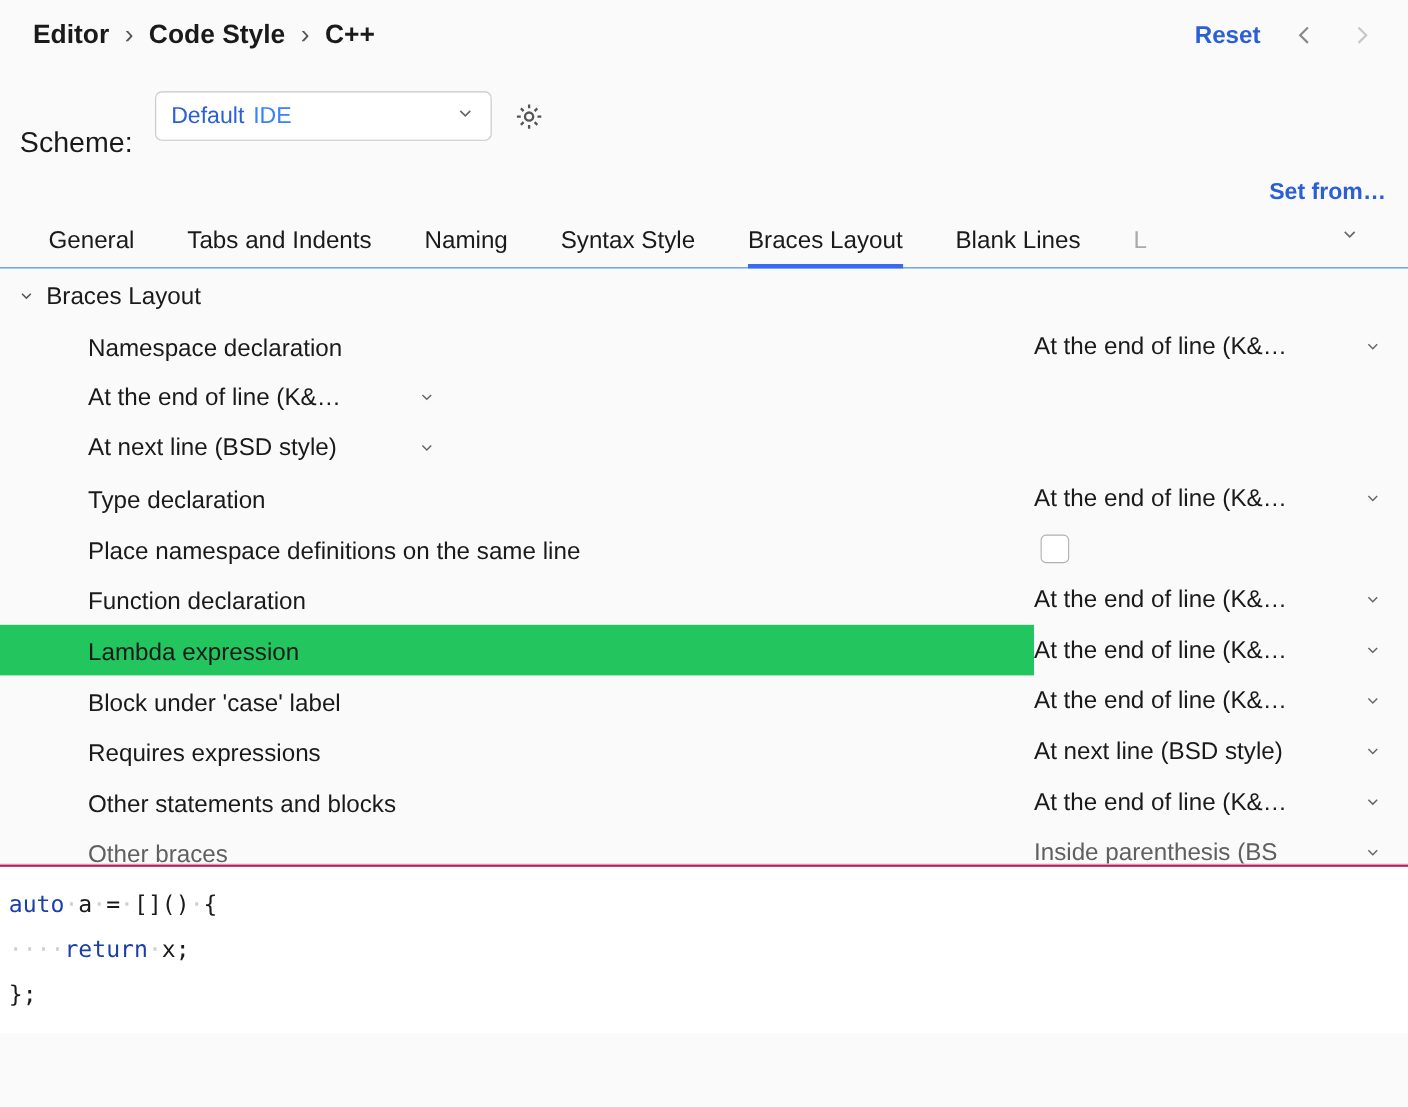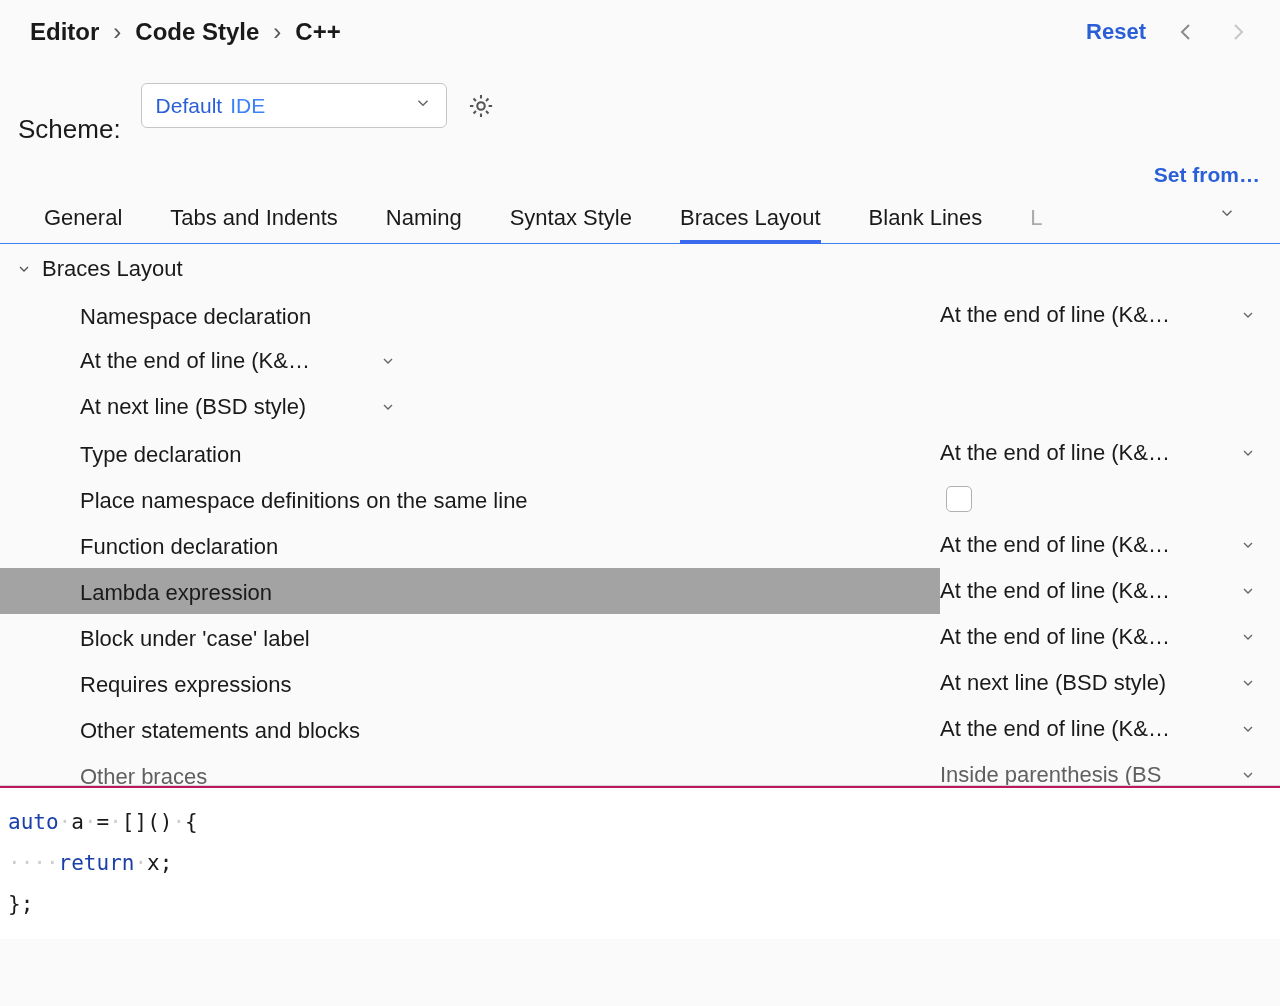--- a/index.html
+++ b/index.html
@@ -130,21 +130,21 @@
   .settings-list {}
   .setting-row {
     display: flex;
     align-items: center;
     justify-content: space-between;
     padding: 8px 0 8px 80px;
     font-size: 22px;
     height: 46px;
   }
   .setting-row.selected .setting-label-wrap {
-    background: #a3a3a3;
+    background: #22c55e;
   }
   .setting-label-wrap {
     flex: 1;
     padding: 8px 0;
     height: 46px;
     display: flex;
     align-items: flex-end;
     margin-left: -80px;
     padding-left: 80px;
   }

